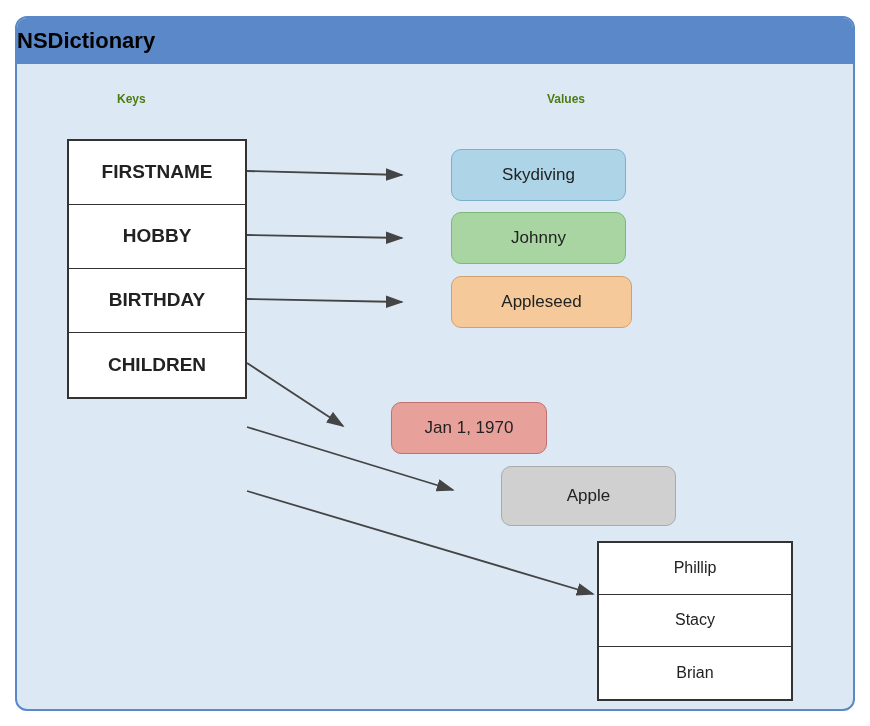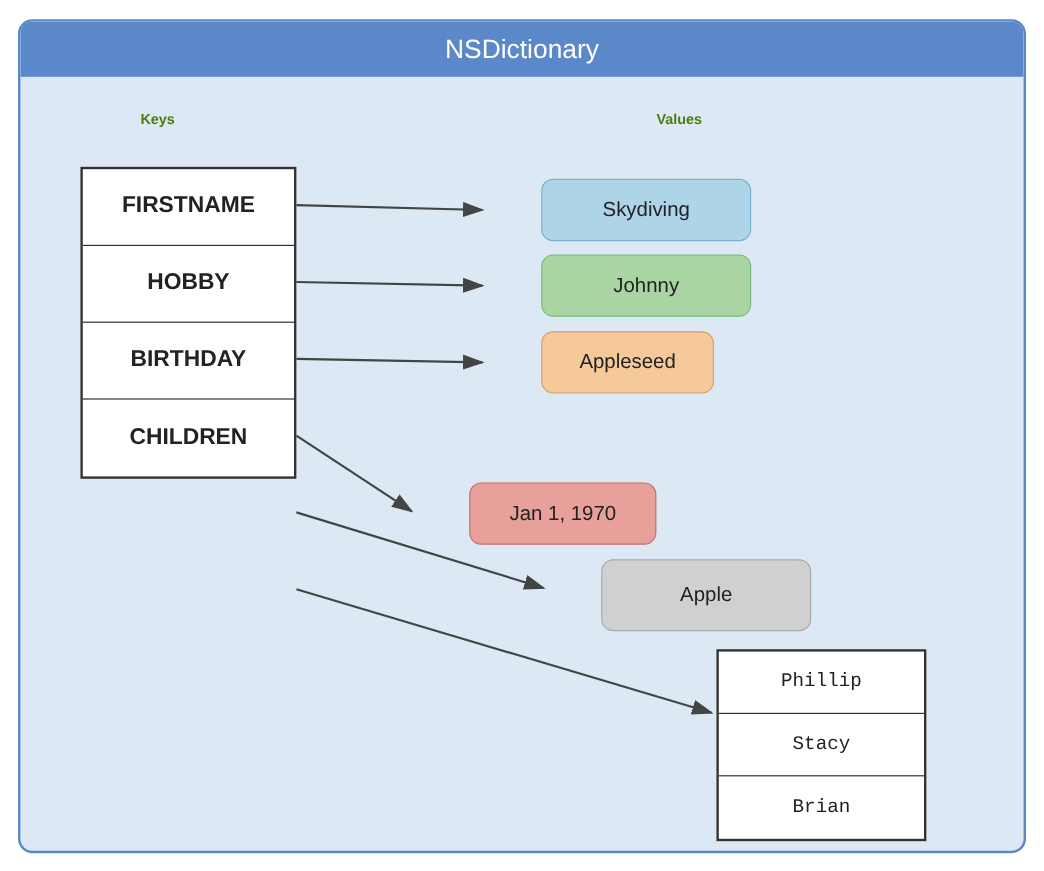--- a/index.html
+++ b/index.html
@@ -20,24 +20,24 @@
       border: 2px solid #5a88c8;
       border-radius: 12px;
       background: #dce9f5;
       overflow: hidden;
       display: flex;
       flex-direction: column;
     }
 
     .title-bar {
       background: #5a88c8;
-      color: #ffffff;
+      color: #000000;
       font-size: 22px;
-      font-weight: normal;
-      text-align: center;
+      font-weight: bold;
+      text-align: left;
       padding: 10px 0;
       flex-shrink: 0;
     }
 
     .diagram-area {
       flex: 1;
       position: relative;
       padding: 20px 30px;
     }
 
@@ -152,22 +152,22 @@
 
       <line x1="230" y1="299" x2="326" y2="362" stroke="#444" stroke-width="1.8" marker-end="url(#arrowhead)"></line>
 
       <line x1="230" y1="363" x2="436" y2="426" stroke="#444" stroke-width="1.8" marker-end="url(#arrowhead)"></line>
 
       <line x1="230" y1="427" x2="576" y2="530" stroke="#444" stroke-width="1.8" marker-end="url(#arrowhead)"></line>
     </svg>
 
   <div class="value-bubble" style="top: 85px; left: 390px; width: 175px; height: 52px; background: rgb(174, 212, 232); border-color: rgb(122, 176, 204);">Skydiving</div>
       <div class="value-bubble" style="top: 148px; left: 390px; width: 175px; height: 52px; background: rgb(168, 213, 162); border-color: rgb(122, 184, 122);">Johnny</div>
-      <div class="value-bubble" style="top: 212px; left: 390px; width: 144px; height: 52px; background: rgb(245, 201, 154); border-color: rgb(212, 160, 106);">Appleseed</div>
+      <div class="value-bubble" style="top: 212px; left: 390px; width: 181px; height: 52px; background: rgb(245, 201, 154); border-color: rgb(212, 160, 106);">Appleseed</div>
       <div class="value-bubble" style="top: 338px; left: 330px; width: 156px; height: 52px; background: rgb(232, 160, 154); border-color: rgb(192, 112, 112);">Jan 1, 1970</div>
       <div class="value-bubble" style="top: 402px; left: 440px; width: 175px; height: 60px; background: rgb(208, 208, 208); border-color: rgb(170, 170, 170);">Apple</div>
-      <div class="children-table" style="top: 477px; left: 580px; width: 175px; font-family: Liberation Mono, monospace;">
+      <div class="children-table" style="top: 477px; left: 580px; width: 196px;">
         <div class="child-cell">Phillip</div>
         <div class="child-cell">Stacy</div>
         <div class="child-cell">Brian</div>
       </div>
     </div>
 </div>
 
 </body></html>

